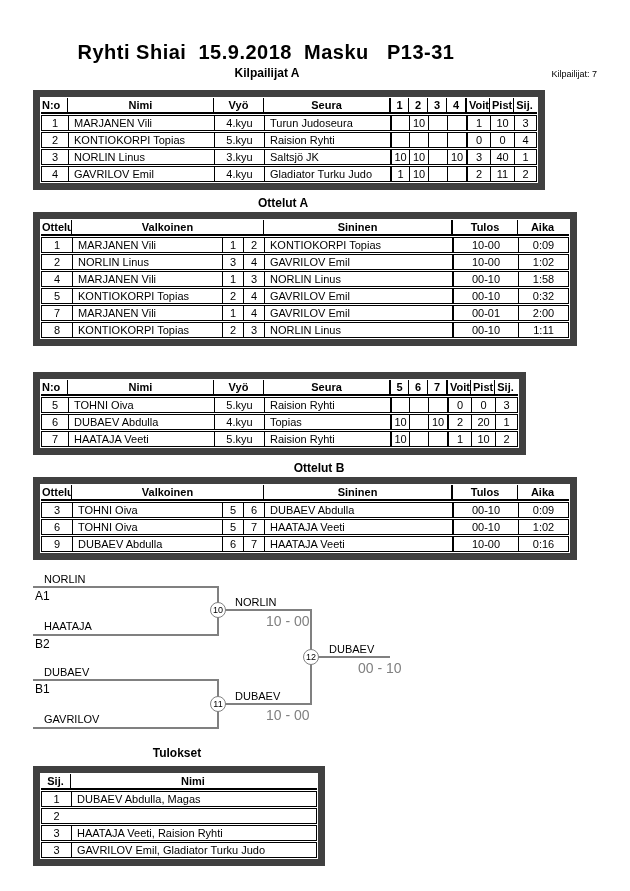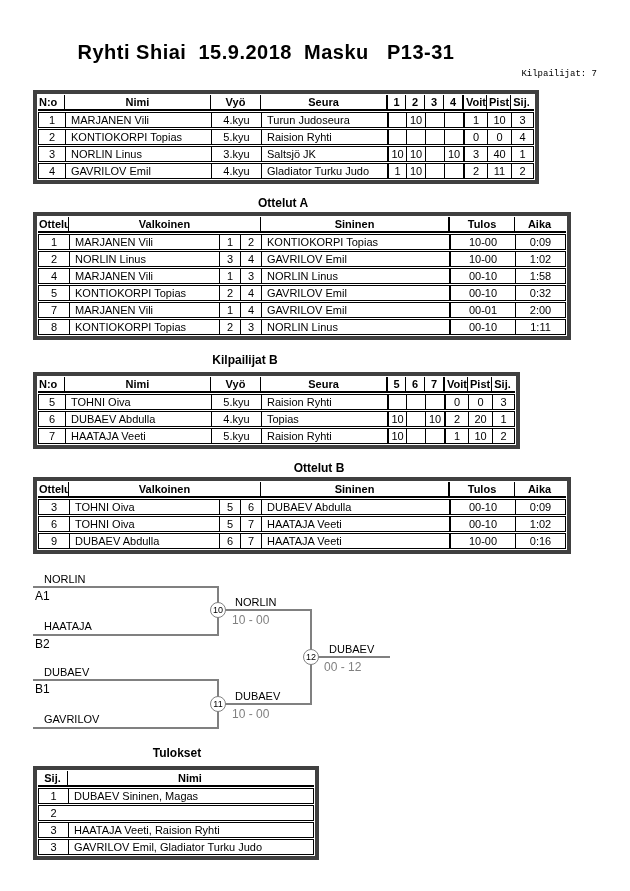--- a/index.html
+++ b/index.html
@@ -8,24 +8,24 @@
   .page { position:relative; width:630px; height:891px; background:#fff; overflow:hidden; }
 
   .main-title { position:absolute; top:41px; left:0; width:532px; text-align:center;
                 font-size:20px; font-weight:bold; white-space:pre; letter-spacing:0.5px; }
   .sect-title { position:absolute; font-size:12px; font-weight:bold; text-align:center; }
   #st-ka { top:66px;  left:0; width:534px; }
   #st-oa { top:196px; left:0; width:566px; }
   #st-kb { top:353px; left:0; width:490px; }
   #st-ob { top:461px; left:4px; width:630px; }
   #st-tu { top:746px; left:0; width:354px; }
-  .kilp-count { position:absolute; top:69px; right:33px; font-size:9px;font-family:Liberation Mono, monospace; }
+  .kilp-count { position:absolute; top:69px; right:33px; font-size:9px; }
 
   
-  .jtable { position:absolute; border:4px solid #404040; padding:1px; background:#fff; }
+  .jtable { position:absolute; border:7px solid #404040; padding:1px; background:#fff; }
   #tblKA { top:90px;  left:33px; }
   #tblOA { top:212px; left:33px; }
   #tblKB { top:372px; left:33px; }
   #tblOB { top:477px; left:33px; }
   #tblTU { top:766px; left:33px; }
 
   .trow { display:grid; border:1px solid #000; margin-top:1px; background:#fff; }
   .trow.thead { border:none; border-bottom:2px solid #000; margin-top:0; font-weight:bold; }
   .tcell { font-size:11px; line-height:14px; height:14px; padding:0 2px; text-align:center;
            border-left:1px solid #000; overflow:hidden; white-space:nowrap; }
@@ -48,30 +48,31 @@
   .rowKA > :nth-child(5), .rowKA > :nth-child(9),
   .rowKB > :nth-child(5), .rowKB > :nth-child(8),
   .rowO  > :nth-child(6), .hdrO > :nth-child(4) { border-left-width:2px; }
 
   
   .bline   { position:absolute; background:#808080; }
   .bcircle { position:absolute; width:16px; height:16px; border:1px solid #808080; border-radius:50%;
              background:#fff; font-size:9px; line-height:14px; text-align:center; z-index:2; color:#000; }
   .bname   { position:absolute; font-size:11px; white-space:nowrap;padding-left:7px; }
   .bseed   { position:absolute; font-size:12px; }
-  .bscore  { position:absolute; font-size:12px; color:#808080; white-space:nowrap; }
+  .bscore  { position:absolute; font-size:14px; color:#808080; white-space:nowrap;margin-left:34px; }
 </style>
 </head>
 <body>
 
 <div class="page">
 
   <div class="main-title">Ryhti Shiai  15.9.2018  Masku   P13-31</div>
   <div class="kilp-count">Kilpailijat: 7</div>
 
+  <div class="sect-title" id="st-ka">Kilpailijat A</div>
   <div class="jtable" id="tblKA">
       <div class="trow rowKA thead">
         <div class="tcell">N:o</div>
         <div class="tcell">Nimi</div>
         <div class="tcell">Vyö</div>
         <div class="tcell">Seura</div>
         <div class="tcell">1</div>
         <div class="tcell">2</div>
         <div class="tcell">3</div>
         <div class="tcell">4</div>
@@ -191,21 +192,20 @@
         <div class="tcell">8</div>
         <div class="tcell">KONTIOKORPI Topias</div>
         <div class="tcell">2</div>
         <div class="tcell">3</div>
         <div class="tcell">NORLIN Linus</div>
         <div class="tcell">00-10</div>
         <div class="tcell">1:11</div>
       </div>
     </div>
 
-  <div class="sect-title" id="st-kb">Kilpailijat B</div>
   <div class="jtable" id="tblKB">
       <div class="trow rowKB thead">
         <div class="tcell">N:o</div>
         <div class="tcell">Nimi</div>
         <div class="tcell">Vyö</div>
         <div class="tcell">Seura</div>
         <div class="tcell">5</div>
         <div class="tcell">6</div>
         <div class="tcell">7</div>
         <div class="tcell">Voit.</div>
@@ -314,32 +314,32 @@
     <div class="bline" style="left:217px; top:679px; width:2px; height:50px;"></div>
     <div class="bcircle" style="left:210px; top:696px;">11</div>
     <div class="bline" style="left:219px; top:703px; width:92px; height:2px;"></div>
     <div class="bname" style="left:228px; top:690px;">DUBAEV</div>
     <div class="bscore" style="left:232px; top:707px;">10 - 00</div>
 
     <div class="bline" style="left:310px; top:609px; width:2px; height:96px;"></div>
     <div class="bcircle" style="left:303px; top:649px;">12</div>
     <div class="bline" style="left:312px; top:656px; width:78px; height:2px;"></div>
     <div class="bname" style="left:322px; top:643px;">DUBAEV</div>
-    <div class="bscore" style="left:324px; top:660px;">00 - 12</div>
+    <div class="bscore" style="left:324px; top:660px;">00 - 10</div>
   </div>
 
   <div class="sect-title" id="st-tu">Tulokset</div>
   <div class="jtable" id="tblTU">
       <div class="trow rowT thead">
         <div class="tcell">Sij.</div>
         <div class="tcell">Nimi</div>
       </div>
       <div class="trow rowT">
         <div class="tcell">1</div>
-        <div class="tcell">DUBAEV Sininen, Magas</div>
+        <div class="tcell">DUBAEV Abdulla, Magas</div>
       </div>
       <div class="trow rowT">
         <div class="tcell">2</div>
       </div>
       <div class="trow rowT">
         <div class="tcell">3</div>
         <div class="tcell">HAATAJA Veeti, Raision Ryhti</div>
       </div>
       <div class="trow rowT">
         <div class="tcell">3</div>

